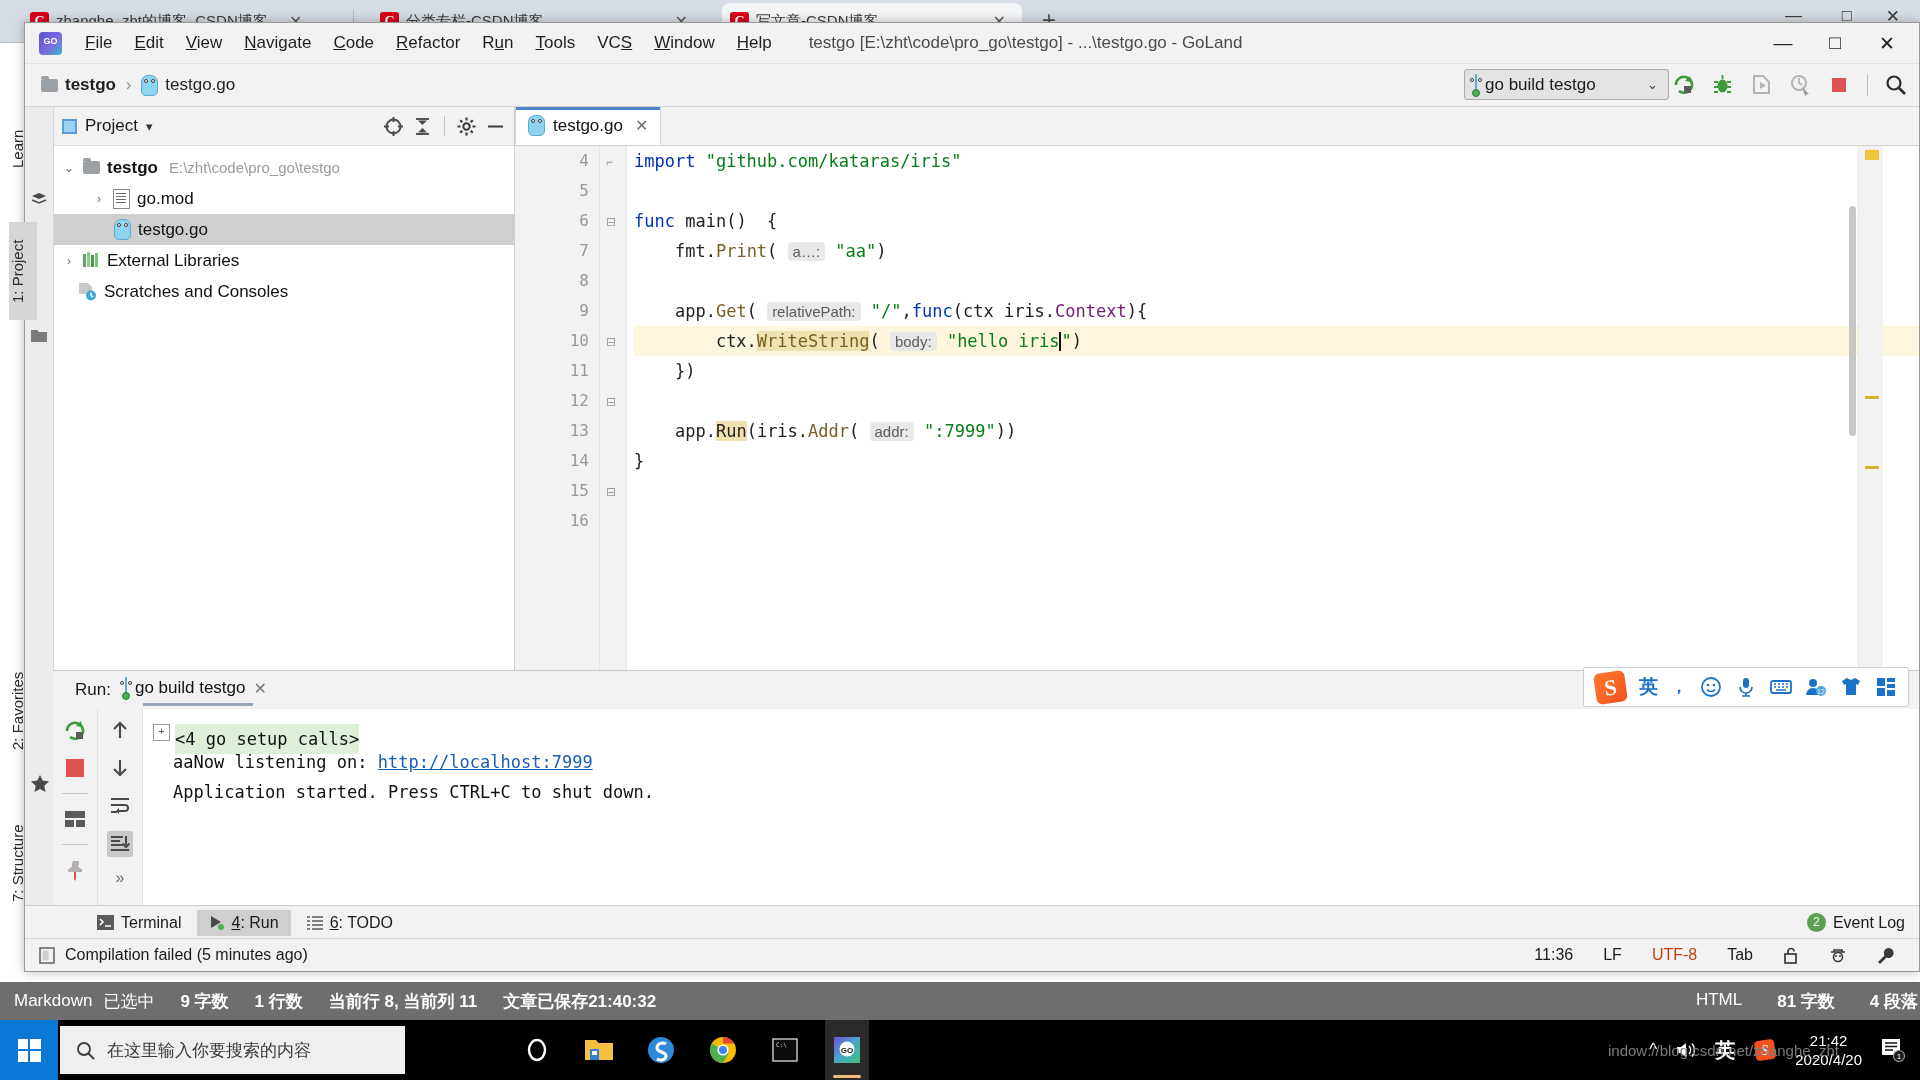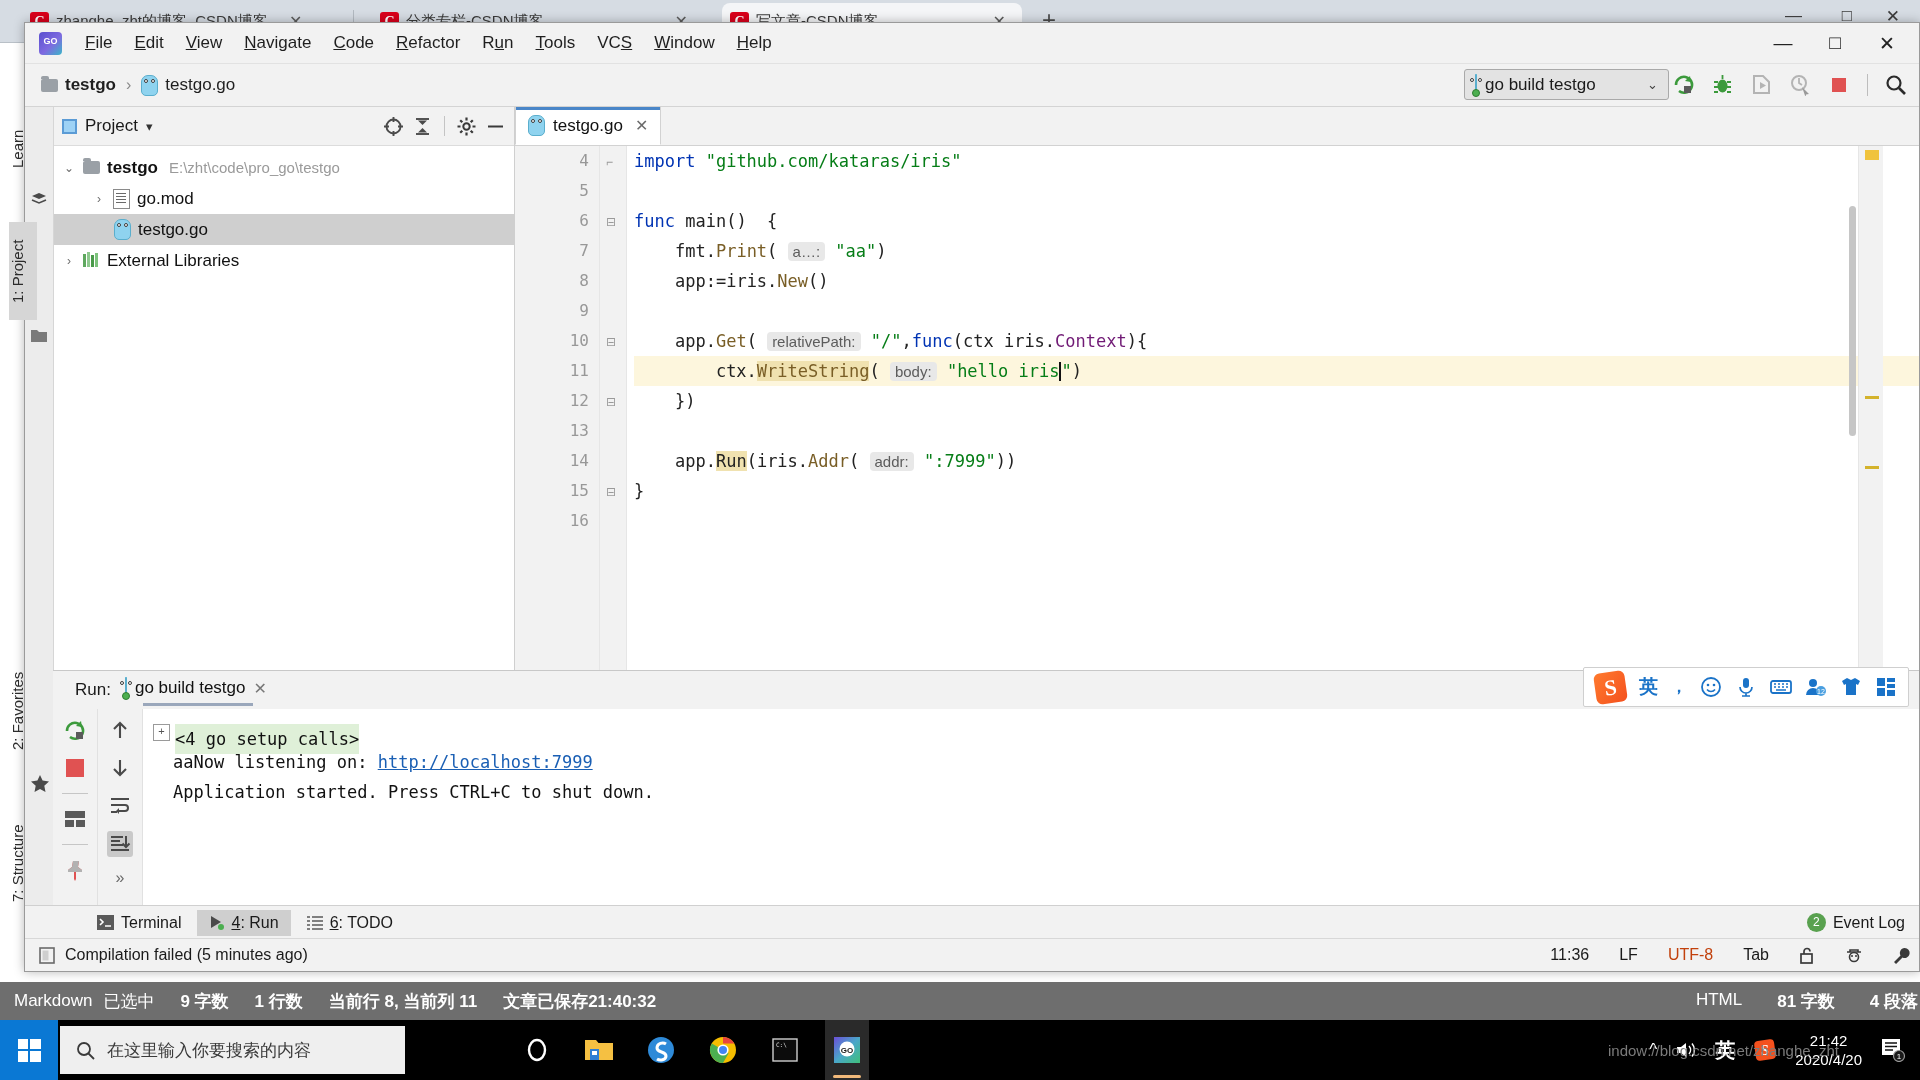--- a/index.html
+++ b/index.html
@@ -239,21 +239,21 @@
   .btab{display:flex;align-items:center;gap:7px;font-size:16px;color:#1a1a1a;padding:4px 12px;}
   .btab.sel{background:#cfcfcf;}
   .btab u{text-decoration:underline;}
   .evlog{position:absolute;right:14px;display:flex;align-items:center;gap:7px;font-size:16px;color:#1a1a1a;}
   .badge{width:19px;height:19px;border-radius:50%;background:#59a14f;color:#fff;font-size:12px;
          line-height:19px;text-align:center;}
   .statusbar{
     position:absolute;left:0;right:0;bottom:0;height:32px;background:#f2f2f2;border-top:1px solid #d8d8d8;
     display:flex;align-items:center;padding-left:14px;gap:9px;font-size:16px;color:#1a1a1a;
   }
-  .sb-right{position:absolute;right:8px;display:flex;align-items:flex-end;gap:30px;}
+  .sb-right{position:absolute;right:24px;display:flex;align-items:flex-end;gap:30px;}
   .dim{color:#c2410c;}
 
   
   .mdbar{
     position:absolute;left:0;bottom:60px;width:1920px;height:38px;background:#6e6e6e;
     display:flex;align-items:center;color:#fff;font-size:17px;padding-left:14px;gap:11px;
     z-index:5;
   }
   .mdbar .r{position:absolute;right:16px;display:flex;gap:20px;}
   .mdbar b{font-weight:bold;margin-left:15px;}
@@ -314,20 +314,21 @@
       <div class="menu-item"><u>E</u>dit</div>
       <div class="menu-item"><u>V</u>iew</div>
       <div class="menu-item"><u>N</u>avigate</div>
       <div class="menu-item"><u>C</u>ode</div>
       <div class="menu-item"><u>R</u>efactor</div>
       <div class="menu-item">R<u>u</u>n</div>
       <div class="menu-item"><u>T</u>ools</div>
       <div class="menu-item">VC<u>S</u></div>
       <div class="menu-item"><u>W</u>indow</div>
       <div class="menu-item"><u>H</u>elp</div>
+      <div class="win-title">testgo [E:\zht\code\pro_go\testgo] - ...\testgo.go - GoLand</div>
       <div class="win-btns">
         <div class="win-btn">—</div>
         <div class="win-btn">□</div>
         <div class="win-btn">✕</div>
       </div>
     </div>
 
     <div class="navbar">
       <div class="crumb">
         <span class="folder-ico"></span>
@@ -473,20 +474,30 @@
             <span class="arrow">›</span>
             <span class="lib-ico">
               <svg width="17" height="17" viewBox="0 0 17 17">
                   <rect x="0" y="2" width="3" height="13" fill="#5fa85f"></rect>
                   <rect x="4" y="0" width="3" height="15" fill="#8ec98e"></rect>
                   <rect x="8" y="3" width="3" height="12" fill="#4a9a4a"></rect>
                   <rect x="12" y="1" width="3" height="14" fill="#7cc27c"></rect>
                 </svg>
             </span>
             <span>External Libraries</span>
+          </div>
+          <div class="trow" style="padding-left:24px;">
+            <span class="scr-ico">
+              <svg width="19" height="19" viewBox="0 0 19 19">
+                  <path d="M1 1h9l4 4v7H1z" fill="#c8c8c8"></path>
+                  <circle cx="13" cy="13.5" r="5" fill="#3ea7d8"></circle>
+                  <path d="M13 10.5v3.2l2.2 1.2" stroke="#fff" stroke-width="1.4" fill="none"></path>
+                </svg>
+            </span>
+            <span>Scratches and Consoles</span>
           </div>
         </div>
       </div>
 
       <div class="editor">
         <div class="etabs">
           <div class="etab">
             <span class="gopher"></span>
             <span>testgo.go</span>
             <span class="x">✕</span>
@@ -517,21 +528,20 @@
               <span class="foldmark" style="top:189px;">⊟</span>
               <span class="foldmark" style="top:249px;">⊟</span>
               <span class="foldmark" style="top:339px;">⊟</span>
             </div>
 
             <div class="code">
               <div class="cl"><span class="kw">import</span> <span class="str">"github.com/kataras/iris"</span></div>
               <div class="cl"></div>
               <div class="cl"><span class="kw">func</span> <span class="id">main</span>()  {</div>
               <div class="cl">    <span class="id">fmt</span>.<span class="fn">Print</span>( <span class="hint">a…:</span> <span class="str">"aa"</span>)</div>
-              <div class="cl">    <span class="id">app</span>:=<span class="id">iris</span>.<span class="fn">New</span>()</div>
               <div class="cl"></div>
               <div class="cl">    <span class="id">app</span>.<span class="fn">Get</span>( <span class="hint">relativePath:</span> <span class="str">"/"</span>,<span class="kw">func</span>(<span class="id">ctx</span> <span class="id">iris</span>.<span class="typ">Context</span>){</div>
               <div class="cl hl">        <span class="id">ctx</span>.<span class="fn usg">WriteString</span>( <span class="hint">body:</span> <span class="str">"hello iris</span><span class="caret"></span><span class="str">"</span>)</div>
               <div class="cl">    })</div>
               <div class="cl"></div>
               <div class="cl">    <span class="id">app</span>.<span class="usg">Run</span>(<span class="id">iris</span>.<span class="fn">Addr</span>( <span class="hint">addr:</span> <span class="str">":7999"</span>))</div>
               <div class="cl">}</div>
               <div class="cl"></div>
             </div>
 

